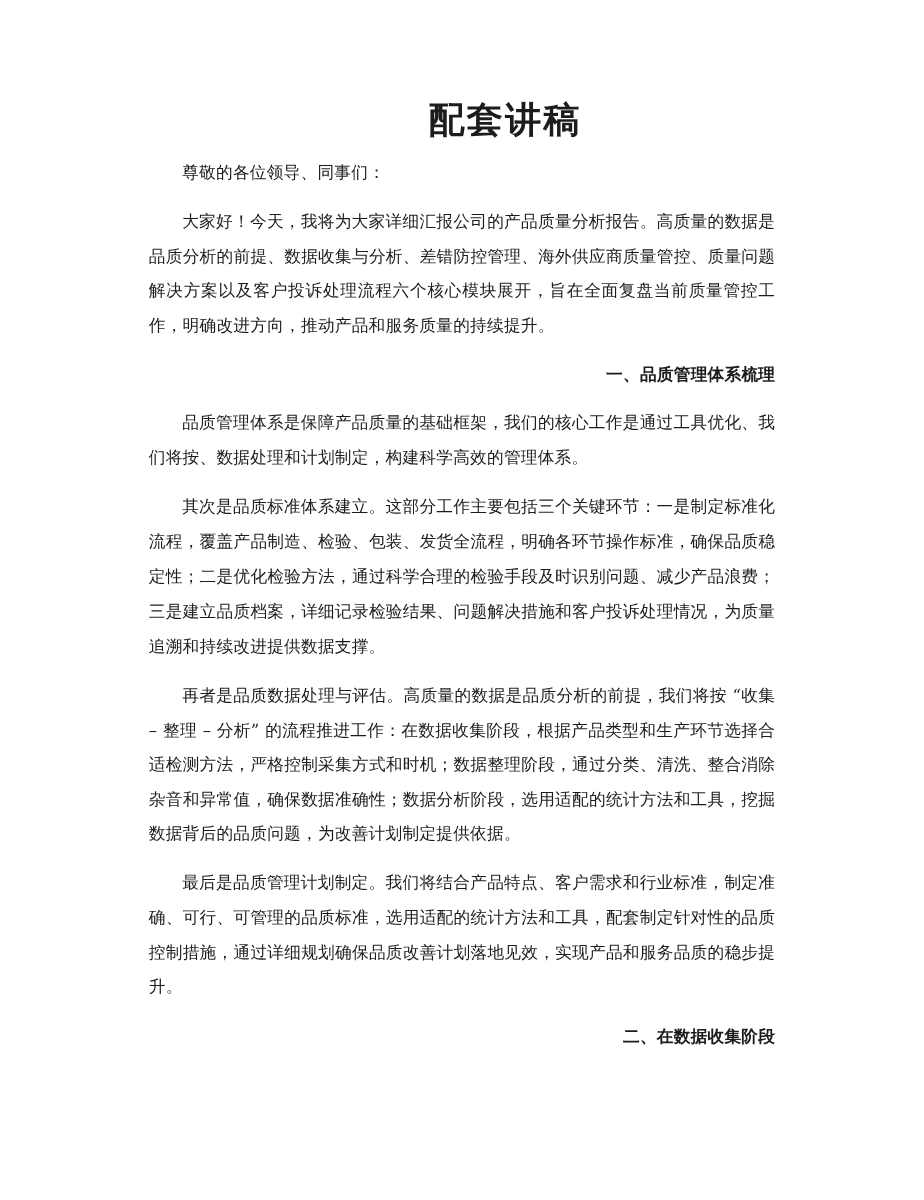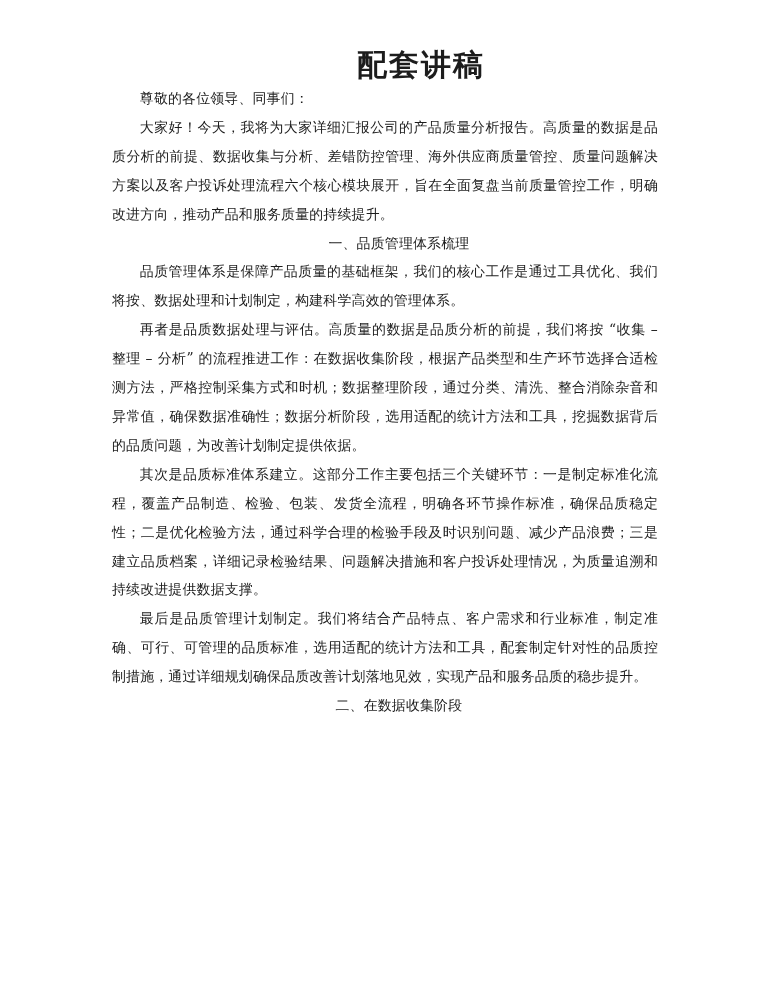--- a/index.html
+++ b/index.html
@@ -11,59 +11,59 @@
     width: 770px;
     height: 1000px;
     overflow: hidden;
     color: #1c1c1c;
     font-family: "DejaVu Serif", "Liberation Serif", serif;
   }
   .page {
     box-sizing: border-box;
     width: 770px;
     height: 1000px;
-    padding: 48px 112px 0 112px;
+    padding: 84px 112px 0 112px;
     background: #ffffff;
   }
   .doc-title {
     margin: 0 0 2px 0;
     padding-left: 72px;            
     font-size: 30px;
     line-height: 34px;
     font-weight: bold;
     letter-spacing: 2px;
     text-align: center;
     white-space: nowrap;
   }
   .doc-body {
     width: 546px;
   }
   .para, .heading {
-    margin: 0;
+    margin: 12px;
     font-size: 13.9px;
     line-height: 28.9px;
     text-align: justify;
     text-justify: inter-ideograph;
     text-indent: 2em;
     letter-spacing: 0.2px;
     word-break: break-all;
   }
   .heading {
-    font-weight: normal;
-    text-align: center;
+    font-weight: bold;
+    text-align: right;
   }
 </style>
 </head>
 <body>
 
 <div class="page">
   <h1 class="doc-title">配套讲稿</h1>
   <div class="doc-body" id="content">
       <p class="para">尊敬的各位领导、同事们：</p>
       <p class="para">大家好！今天，我将为大家详细汇报公司的产品质量分析报告。高质量的数据是品质分析的前提、数据收集与分析、差错防控管理、海外供应商质量管控、质量问题解决方案以及客户投诉处理流程六个核心模块展开，旨在全面复盘当前质量管控工作，明确改进方向，推动产品和服务质量的持续提升。</p>
       <p class="heading">一、品质管理体系梳理</p>
       <p class="para">品质管理体系是保障产品质量的基础框架，我们的核心工作是通过工具优化、我们将按、数据处理和计划制定，构建科学高效的管理体系。</p>
+      <p class="para">其次是品质标准体系建立。这部分工作主要包括三个关键环节：一是制定标准化流程，覆盖产品制造、检验、包装、发货全流程，明确各环节操作标准，确保品质稳定性；二是优化检验方法，通过科学合理的检验手段及时识别问题、减少产品浪费；三是建立品质档案，详细记录检验结果、问题解决措施和客户投诉处理情况，为质量追溯和持续改进提供数据支撑。</p>
       <p class="para">再者是品质数据处理与评估。高质量的数据是品质分析的前提，我们将按 “收集 – 整理 – 分析” 的流程推进工作：在数据收集阶段，根据产品类型和生产环节选择合适检测方法，严格控制采集方式和时机；数据整理阶段，通过分类、清洗、整合消除杂音和异常值，确保数据准确性；数据分析阶段，选用适配的统计方法和工具，挖掘数据背后的品质问题，为改善计划制定提供依据。</p>
-      <p class="para">其次是品质标准体系建立。这部分工作主要包括三个关键环节：一是制定标准化流程，覆盖产品制造、检验、包装、发货全流程，明确各环节操作标准，确保品质稳定性；二是优化检验方法，通过科学合理的检验手段及时识别问题、减少产品浪费；三是建立品质档案，详细记录检验结果、问题解决措施和客户投诉处理情况，为质量追溯和持续改进提供数据支撑。</p>
       <p class="para">最后是品质管理计划制定。我们将结合产品特点、客户需求和行业标准，制定准确、可行、可管理的品质标准，选用适配的统计方法和工具，配套制定针对性的品质控制措施，通过详细规划确保品质改善计划落地见效，实现产品和服务品质的稳步提升。</p>
       <p class="heading">二、在数据收集阶段</p>
     </div>
 </div>
 
 </body></html>

